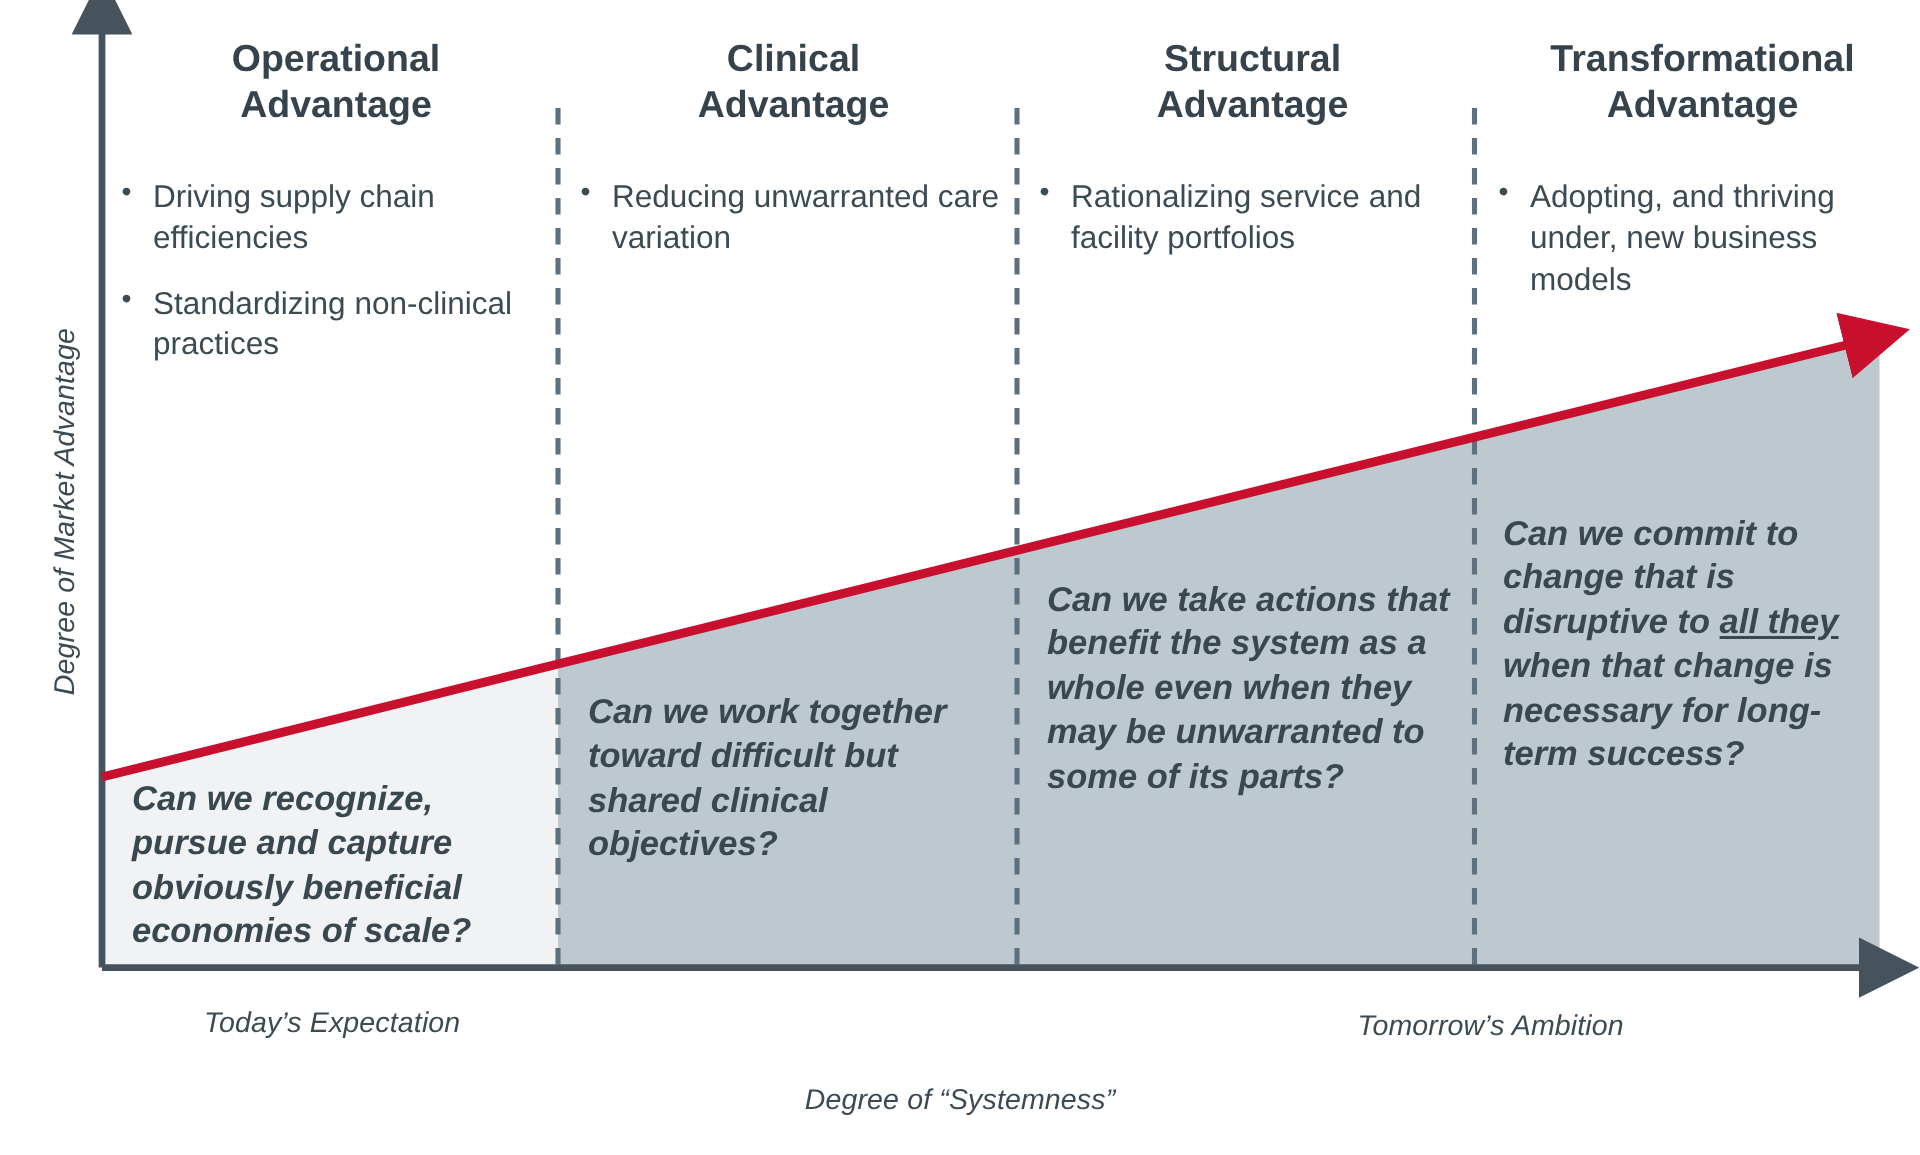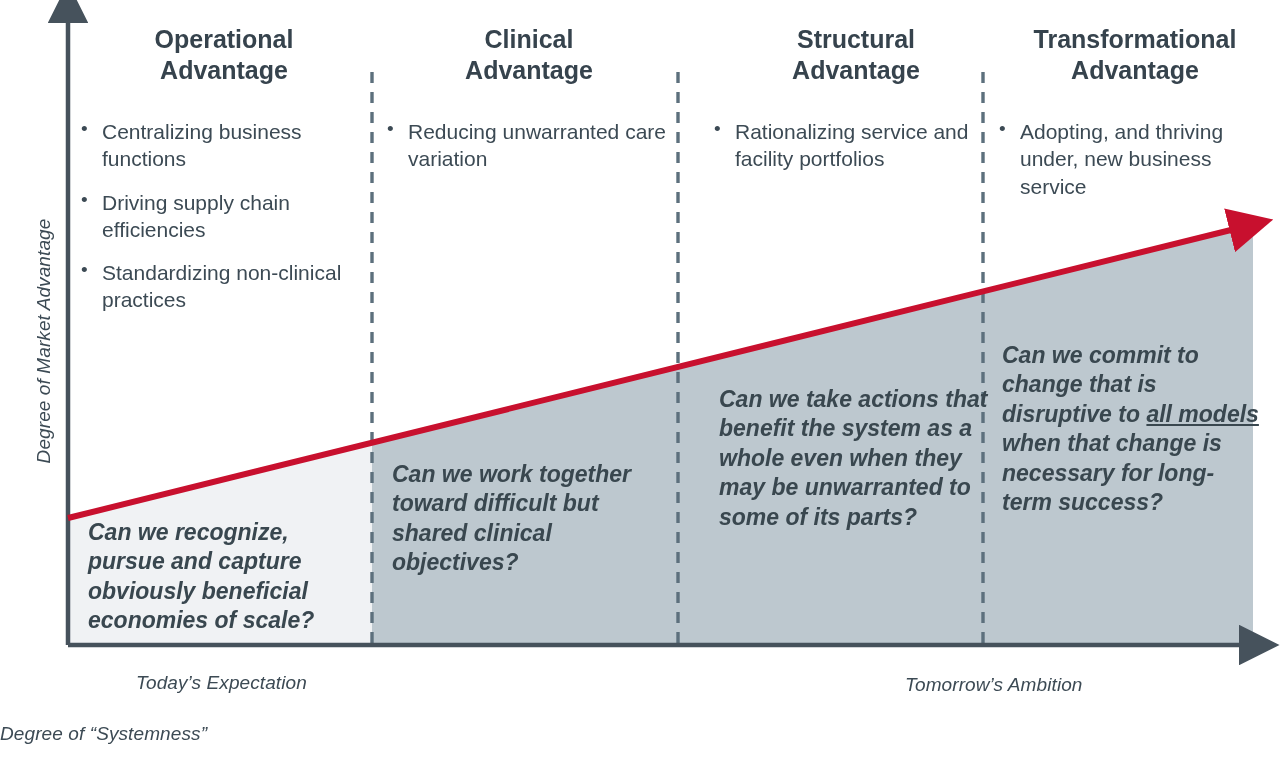--- a/index.html
+++ b/index.html
@@ -40,21 +40,21 @@
     top: 330px;
     width: 300px;
     text-align: center;
     transform: rotate(-90deg);
     transform-origin: center center;
   }
   #x-axis-label {
     left: 0;
     top: 723px;
     width: 1280px;
-    text-align: left;
+    text-align: center;
   }
   #x-start-label {
     left: 136px;
     top: 672px;
   }
   #x-end-label {
     left: 905px;
     top: 674px;
   }
 
@@ -114,21 +114,21 @@
     font-weight: bold;
     font-size: 23px;
     line-height: 1.28;
     color: #39474f;
   }
   .col-question u { text-decoration: underline; }
 
   
   #col-1 { left: 78px;   width: 292px; }
   #col-2 { left: 384px;  width: 290px; }
-  #col-3 { left: 690px;  width: 290px; margin-left: 21px; }
+  #col-3 { left: 690px;  width: 290px; }
   #col-4 { left: 996px;  width: 278px; }
 
   #col-1 .col-bullets { top: 118px; padding-right: 26px; }
   #col-2 .col-bullets { top: 118px; padding-right: 26px; }
   #col-3 .col-bullets { top: 118px; padding-right: 26px; }
   #col-4 .col-bullets { top: 118px; padding-right: 26px; }
 
   #col-1 .col-bullets li { padding-left: 24px; }
   #col-2 .col-bullets li { padding-left: 24px; }
   #col-3 .col-bullets li { padding-left: 24px; }
@@ -173,21 +173,20 @@
   <div class="axis-label" id="y-axis-label">Degree of Market Advantage</div>
   <div class="axis-label" id="x-axis-label">Degree of “Systemness”</div>
   <div class="axis-label" id="x-start-label">Today’s Expectation</div>
   <div class="axis-label" id="x-end-label">Tomorrow’s Ambition</div>
 
   <div id="columns">
 
     <div class="column" id="col-1">
       <div class="col-title">Operational<br>Advantage</div>
       <ul class="col-bullets">
-          <li>Centralizing business functions</li>
           <li>Driving supply chain efficiencies</li>
           <li>Standardizing non-clinical practices</li>
         </ul>
       <div class="col-question">Can we recognize, pursue and capture obviously beneficial economies of scale?</div>
     </div>
 
     <div class="column" id="col-2">
       <div class="col-title">Clinical<br>Advantage</div>
       <ul class="col-bullets">
           <li>Reducing unwarranted care variation</li>
@@ -199,19 +198,19 @@
       <div class="col-title">Structural<br>Advantage</div>
       <ul class="col-bullets">
           <li>Rationalizing service and facility portfolios</li>
         </ul>
       <div class="col-question">Can we take actions that benefit the system as a whole even when they may be unwarranted to some of its parts?</div>
     </div>
 
     <div class="column" id="col-4">
       <div class="col-title">Transformational<br>Advantage</div>
       <ul class="col-bullets">
-          <li>Adopting, and thriving under, new business service</li>
-        </ul>
-      <div class="col-question"><span>Can we commit to change that is disruptive to </span><u>all models</u><span> when that change is necessary for long-term success?</span></div>
+          <li>Adopting, and thriving under, new business models</li>
+        </ul>
+      <div class="col-question"><span>Can we commit to change that is disruptive to </span><u>all they</u><span> when that change is necessary for long-term success?</span></div>
     </div>
 
   </div>
 </div>
 
 </body></html>

